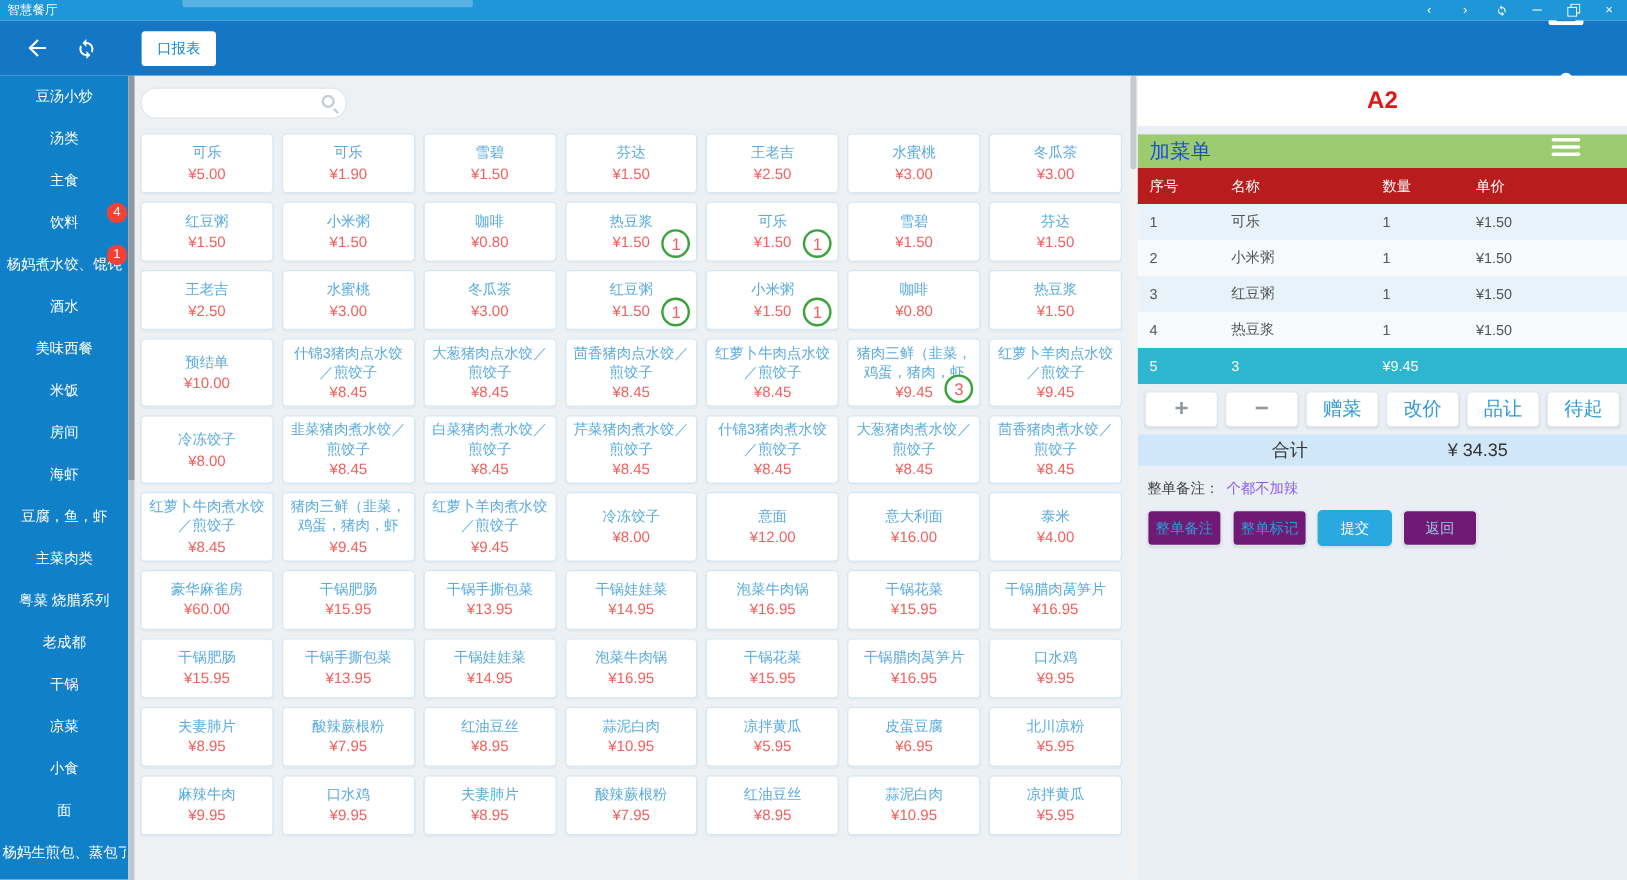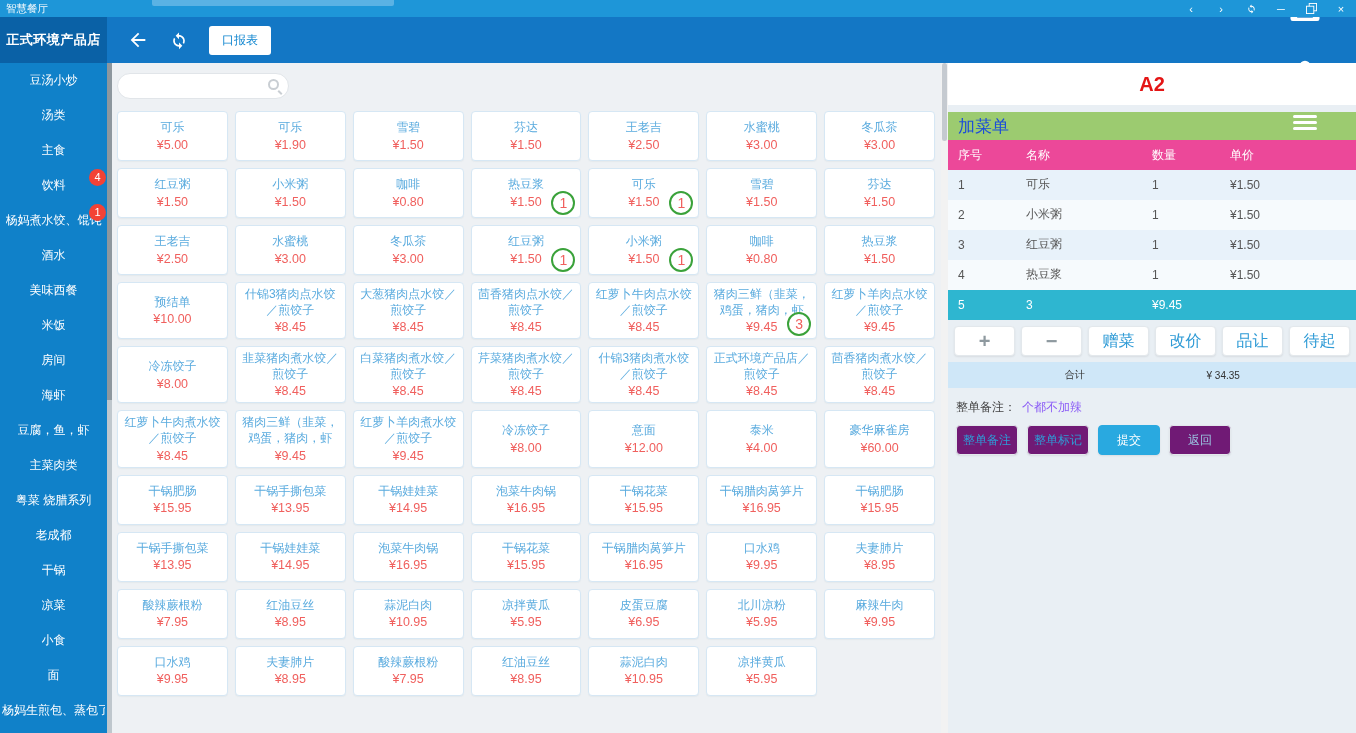--- a/index.html
+++ b/index.html
@@ -10,21 +10,21 @@
   .titlebar-title { margin-left:6px; font-size:10.5px; opacity:.95; }
   .titlebar-tab { position:absolute; left:152px; top:0; width:242px; height:6px; background:#5ab2e4; border-radius:0 0 2px 2px; }
   .titlebar-controls { margin-left:auto; display:flex; align-items:center; gap:0; height:100%; }
   .tb-btn { width:30px; height:100%; display:flex; align-items:center; justify-content:center; color:#fff; font-size:11px; cursor:default; }
   .tb-btn svg { display:block; }
 
   
   .appbar { position:absolute; left:0; top:17px; width:1356px; height:46px; background:#1377c5; display:flex; align-items:center; z-index:20; }
   .store { width:107px; height:46px; background:#0a61a6; color:#fff; font-weight:bold; font-size:13px; display:flex; align-items:center; justify-content:center; letter-spacing:.5px; }
   .hd-icon { margin-left:20px; display:flex; align-items:center; cursor:pointer; }
-  .report-btn { margin-left:20px; background:#fff; color:#1287d0; font-size:12px; border:none; border-radius:3px; padding:6px 13px; cursor:pointer; }
+  .report-btn { margin-left:36px; background:#fff; color:#1287d0; font-size:12px; border:none; border-radius:3px; padding:6px 13px; cursor:pointer; }
   .appbar-right { margin-left:auto; display:flex; align-items:center; gap:36px; margin-right:18px;flex-direction:column; }
   .user-chip { display:flex; align-items:center; gap:6px; color:#fff; font-size:14px; font-weight:bold; cursor:pointer; }
   .hamburger { width:24px; height:15px; display:flex; flex-direction:column; justify-content:space-between; cursor:pointer; }
   .hamburger i { display:block; height:3.4px; background:#fff; border-radius:2px; }
 
   
   .sidebar { position:absolute; left:0; top:63px; width:107px; bottom:0; background:#1081c9; overflow:hidden; }
   .sidebar-item { position:relative; height:35px; display:flex; align-items:center; justify-content:center; color:#fff; font-size:12px; cursor:pointer; }
   .sidebar-label { max-width:103px; white-space:nowrap; overflow:hidden; }
   .sidebar-badge { position:absolute; top:1px; right:1px; min-width:17px; height:17px; background:#f34235; color:#fff; border-radius:50%; font-size:11px; line-height:17px; text-align:center; padding:0 2px; }
@@ -43,30 +43,30 @@
   .card-price { color:#f0605e; font-size:12.5px; margin-top:2px; }
   .card-badge { position:absolute; right:5px; bottom:2px; width:24px; height:24px; border:2px solid #3aa23a; border-radius:50%; color:#f0605e; font-size:14px; display:flex; align-items:center; justify-content:center; background:rgba(255,255,255,.85); }
   .main-scrollbar { position:absolute; left:941px; top:63px; width:7px; bottom:0; background:#f2f2f2; z-index:10; }
   .main-thumb { position:absolute; top:0; left:1px; width:5px; height:78px; background:#c5cad0; border-radius:3px; }
 
   
   .right { position:absolute; right:0; top:63px; width:408px; bottom:0; background:#e9eff4; }
   .panel-head { background:#fff; height:42px; display:flex; align-items:center; justify-content:center; }
   .table-no { color:#e41515; font-weight:bold; font-size:20px; }
   .green-bar { margin-top:7px; background:#9ccb70; color:#1d4ed8; height:28px; display:flex; align-items:center; padding-left:10px; font-size:17px; }
-  .tbl-head { background:#ec4899; color:#fff; display:grid; grid-template-columns:68px 126px 78px 1fr; align-items:center; height:30px; font-size:12px; padding-left:10px; }
+  .tbl-head { background:#b91c1c; color:#fff; display:grid; grid-template-columns:68px 126px 78px 1fr; align-items:center; height:30px; font-size:12px; padding-left:10px; }
   .tbl-row { display:grid; grid-template-columns:68px 126px 78px 1fr; align-items:center; min-height:30px; font-size:12px; color:#555; padding:5px 0 5px 10px; cursor:pointer; }
   div.tbl-row:nth-of-type(odd) { background:#e8f2fa; }
   div.tbl-row:nth-of-type(even) { background:#f6fafd; }
   div.tbl-row.selected { background:#2eb6d0; color:#fff; }
   .cell-name { line-height:1.45; padding-right:6px; }
   .actions { display:flex; gap:6px; padding:6px; }
   .action-btn { flex:1; height:30px; background:#fff; border:1px solid #e3e8ec; border-radius:4px; color:#2f9bd6; font-size:16px; display:flex; align-items:center; justify-content:center; cursor:pointer; box-shadow:0 1px 2px rgba(0,0,0,.08); }
   .action-btn.qty-plus, .action-btn.qty-minus { color:#8e999f; font-size:20px; font-weight:bold; }
-  .total-row { background:#cfe7f8; height:26px; display:flex; align-items:center; font-size:10px; color:#333;padding-left:33px; }
+  .total-row { background:#cfe7f8; height:26px; display:flex; align-items:center; font-size:15px; color:#333;padding-left:33px; }
   .total-label { width:50%; text-align:center; }
   .total-value { width:50%; text-align:left; padding-left:38px; }
   .remark { padding:11px 8px 9px 8px; font-size:12px; color:#444; }
   .remark-value { color:#8b5cf6; margin-left:6px; }
   .footer-btns { display:flex; gap:9px; padding:0 8px; }
   .fbtn { width:62px; height:30px; background:#701a75; border:1px solid #e3e8ec; border-radius:4px; color:#2f9bd6; font-size:12px; display:flex; align-items:center; justify-content:center; cursor:pointer; box-shadow:0 1px 2px rgba(0,0,0,.08); }
   .fbtn.primary { background:#29a9e0; border-color:#29a9e0; color:#fff; }
   .fbtn.muted { color:#9bc6e2; }
 </style>
 </head>
@@ -88,21 +88,20 @@
         <svg width="11" height="11" viewBox="0 0 12 12">
           <rect x="3.5" y="0.5" width="8" height="8" fill="none" stroke="#fff"></rect>
           <rect x="0.5" y="3.5" width="8" height="8" fill="#1e96d8" stroke="#fff"></rect>
         </svg>
       </span>
     <span class="tb-btn">×</span>
   </div>
 </div>
 
 <div class="appbar">
-  <div class="store">正式环境产品店</div>
   <span class="hd-icon">
       <svg width="22" height="22" viewBox="0 0 24 24" fill="#fff">
         <path d="M20 11H7.8l5.6-5.6L12 4l-8 8 8 8 1.4-1.4L7.8 13H20v-2z"></path>
       </svg>
     </span>
   <span class="hd-icon">
       <svg width="20" height="20" viewBox="0 0 24 24" fill="#fff">
         <path d="M12 6V3L8 7l4 4V8c2.8 0 5 2.2 5 5 0 .8-.2 1.6-.5 2.3l1.5 1.5c.6-1.1 1-2.4 1-3.8 0-3.9-3.1-7-7-7zm0 12c-2.8 0-5-2.2-5-5 0-.8.2-1.6.5-2.3L6 9.2C5.4 10.3 5 11.6 5 13c0 3.9 3.1 7 7 7v3l4-4-4-4v3z"></path>
       </svg>
     </span>
@@ -445,21 +444,21 @@
 
       </div>
 
       <div class="card">
         <span class="card-name">什锦3猪肉煮水饺／煎饺子</span>
         <span class="card-price">¥8.45</span>
 
       </div>
 
       <div class="card">
-        <span class="card-name">正式环境产品店／煎饺子</span>
+        <span class="card-name">大葱猪肉煮水饺／煎饺子</span>
         <span class="card-price">¥8.45</span>
 
       </div>
 
       <div class="card">
         <span class="card-name">茴香猪肉煮水饺／煎饺子</span>
         <span class="card-price">¥8.45</span>
 
       </div>
 
@@ -486,20 +485,25 @@
         <span class="card-price">¥8.00</span>
 
       </div>
 
       <div class="card">
         <span class="card-name">意面</span>
         <span class="card-price">¥12.00</span>
 
       </div>
 
+      <div class="card">
+        <span class="card-name">意大利面</span>
+        <span class="card-price">¥16.00</span>
+
+      </div>
 
       <div class="card">
         <span class="card-name">泰米</span>
         <span class="card-price">¥4.00</span>
 
       </div>
 
       <div class="card">
         <span class="card-name">豪华麻雀房</span>
         <span class="card-price">¥60.00</span>

